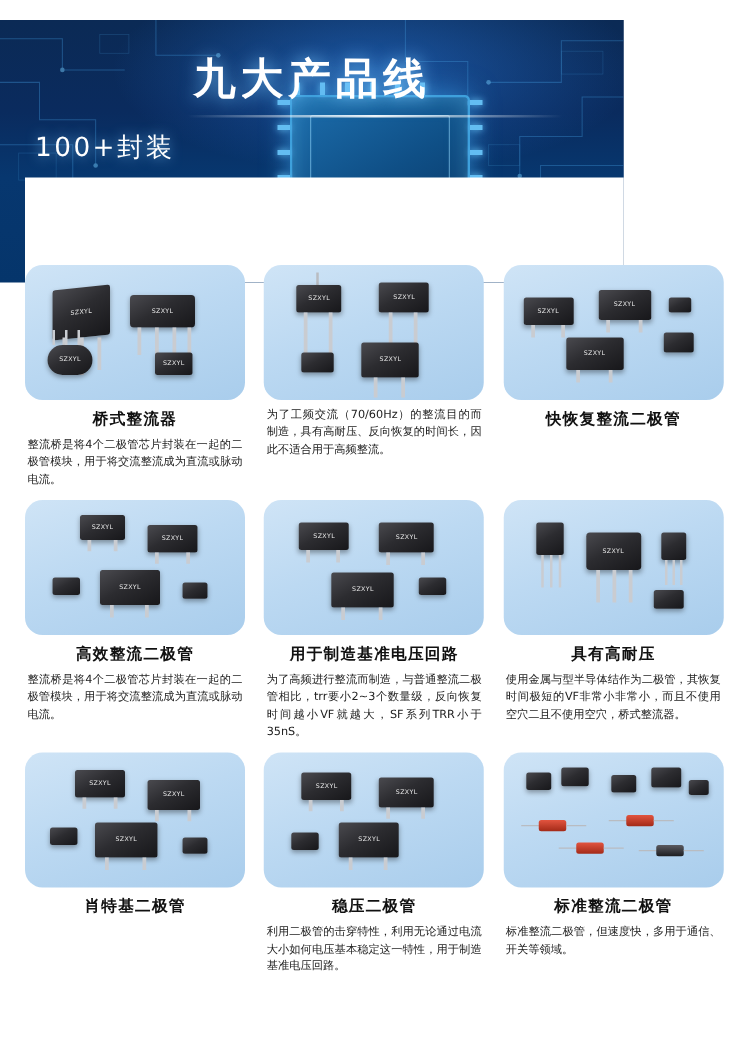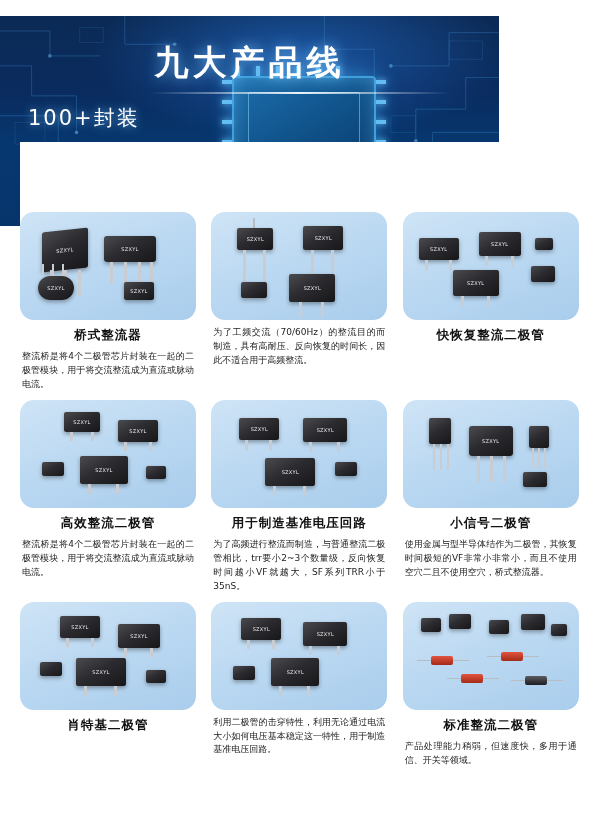--- a/index.html
+++ b/index.html
@@ -368,21 +368,21 @@
         <div class="pkg" style="left:126px;top:26px;">
           <div class="blk" style="width:20px;height:22px;"></div>
           <div class="lead" style="left:3px;top:22px;width:2px;height:20px;"></div>
           <div class="lead" style="left:9px;top:22px;width:2px;height:20px;"></div>
           <div class="lead" style="left:15px;top:22px;width:2px;height:20px;"></div>
         </div>
         <div class="pkg" style="left:120px;top:72px;">
             <div class="blk" style="width:24px;height:15px;"></div>
           </div>
       </div>
-      <div class="cap">小信号二极管</div>
+      <div class="cap">具有高耐压</div>
       <div class="desc">使用金属与型半导体结作为二极管，其恢复时间极短的VF非常小非常小，而且不使用空穴二且不使用空穴，桥式整流器。</div>
     </div>
 
     <div class="cell">
       <div class="thumb">
         <div class="pkg" style="left:40px;top:14px;">
           <div class="blk" style="width:40px;height:22px;">
               <span class="lbl">SZXYL</span>
             </div>
           <div class="lead" style="left:6px;top:22px;width:3px;height:9px;"></div>
@@ -432,20 +432,21 @@
           <div class="blk" style="width:48px;height:28px;">
               <span class="lbl">SZXYL</span>
             </div>
           <div class="lead" style="left:8px;top:28px;width:3px;height:10px;"></div>
           <div class="lead" style="left:36px;top:28px;width:3px;height:10px;"></div>
         </div>
         <div class="pkg" style="left:22px;top:64px;">
             <div class="blk" style="width:22px;height:14px;"></div>
           </div>
       </div>
+      <div class="cap">稳压二极管</div>
       <div class="desc">利用二极管的击穿特性，利用无论通过电流大小如何电压基本稳定这一特性，用于制造基准电压回路。</div>
     </div>
 
     <div class="cell">
       <div class="thumb">
         <div class="pkg" style="left:18px;top:16px;">
             <div class="blk" style="width:20px;height:14px;"></div>
           </div>
         <div class="pkg" style="left:46px;top:12px;">
             <div class="blk" style="width:22px;height:15px;"></div>
@@ -475,17 +476,17 @@
           <div class="axial red" style="left:0;top:0;width:22px;"></div>
           <div class="wire" style="left:22px;top:4px;width:16px;"></div>
         </div>
         <div class="pkg" style="left:122px;top:74px;">
           <div class="wire" style="left:-14px;top:4px;width:16px;"></div>
           <div class="axial" style="left:0;top:0;width:22px;"></div>
           <div class="wire" style="left:22px;top:4px;width:16px;"></div>
         </div>
       </div>
       <div class="cap">标准整流二极管</div>
-      <div class="desc">产品处理能力稍弱，但速度快，多用于通信、开关等领域。</div>
+      <div class="desc">标准整流二极管，但速度快，多用于通信、开关等领域。</div>
     </div>
 
   </div>
 </div>
 
 </body></html>

